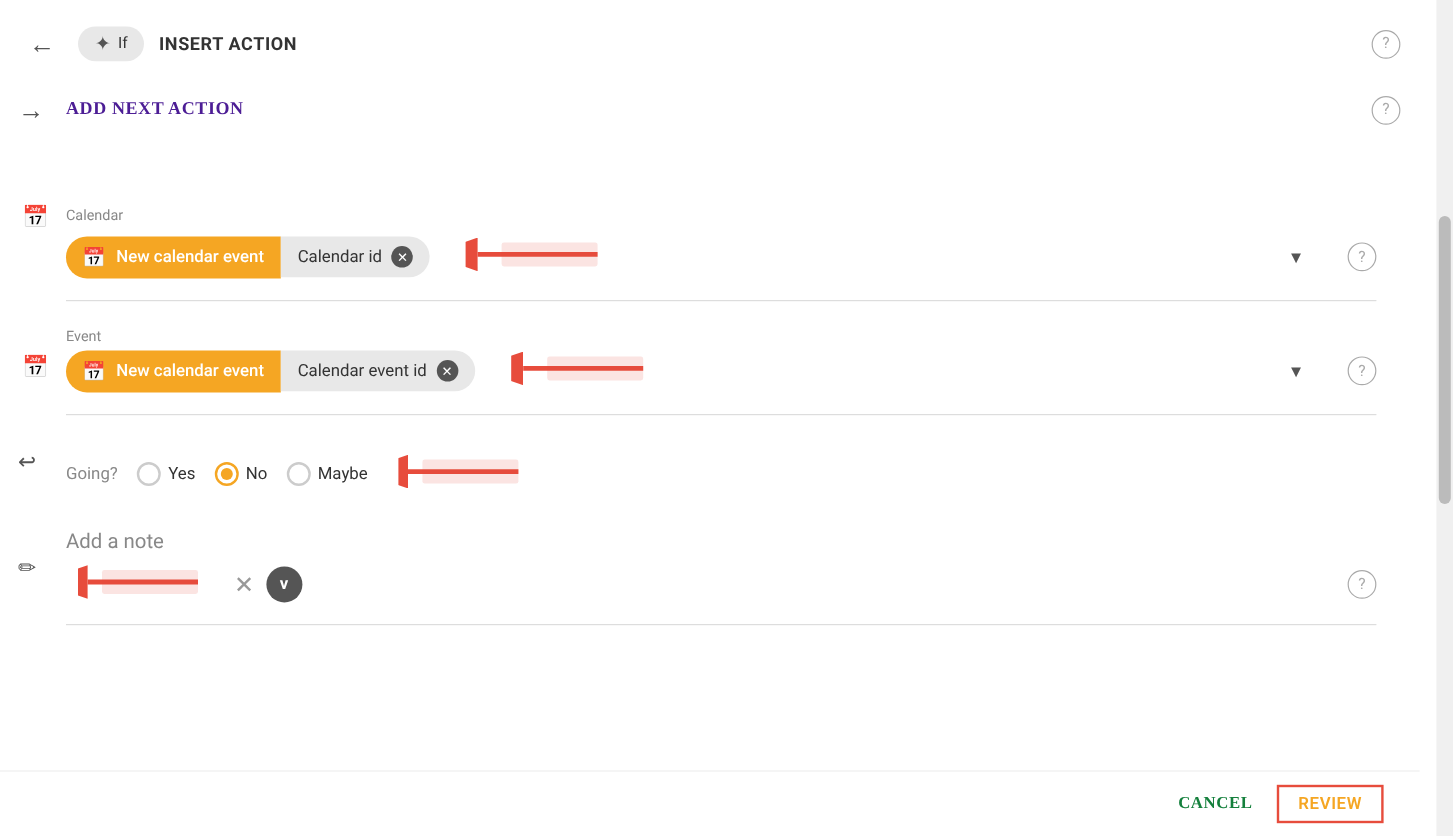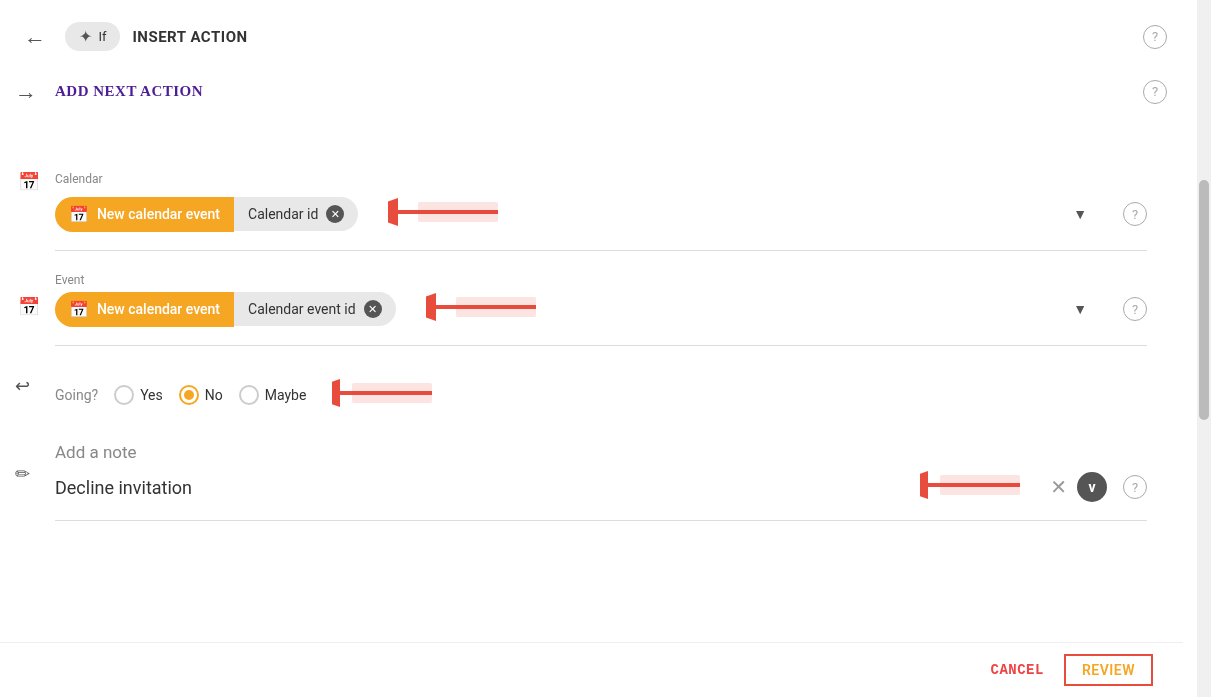--- a/index.html
+++ b/index.html
@@ -158,21 +158,20 @@
         </div>
       </div>
     </div>
 
     <div style="padding: 18px 50px 0 55px; position: relative;">
       <div style="position: absolute; left: 15px; top: 50%; transform: translateY(-50%); font-size: 18px; color: #555;">✏</div>
 
       <div style="font-size: 17px; color: #888; margin-bottom: 4px;">Add a note</div>
 
       <div style="display: flex; align-items: center; border-bottom: 1px solid #ddd; padding-bottom: 12px; position: relative;">
-        <span style="font-size: 18px; color: #333; flex: 1;">Decline invitation</span>
 
         <div style="margin-left: 10px; margin-right: 20px;">
           <svg width="110" height="38" viewBox="0 0 110 38">
             <defs>
               <marker id="arrowhead4" markerWidth="10" markerHeight="7" refX="0" refY="3.5" orient="auto">
                 <polygon points="0 0, 10 3.5, 0 7" fill="#e74c3c"></polygon>
               </marker>
             </defs>
             <line x1="100" y1="19" x2="8" y2="19" stroke="#e74c3c" stroke-width="4" marker-end="url(#arrowhead4)"></line>
             <rect x="20" y="9" width="80" height="20" rx="2" fill="#e74c3c" opacity="0.15"></rect>
@@ -182,21 +181,21 @@
         <div style="display: flex; align-items: center; gap: 10px; margin-right: 40px;">
           <span style="font-size: 20px; color: #999; cursor: pointer;">✕</span>
           <div style="width: 30px; height: 30px; background: #555; border-radius: 50%; display: flex; align-items: center; justify-content: center; color: #fff; font-size: 14px; font-weight: bold;">v</div>
         </div>
 
         <div style="position: absolute; right: 0; width: 24px; height: 24px; border-radius: 50%; border: 1.5px solid #aaa; display: flex; align-items: center; justify-content: center; color: #aaa; font-size: 13px; cursor: pointer;">?</div>
       </div>
     </div>
 
     <div style="position: absolute; bottom: 0; left: 0; right: 14px; height: 55px; background: #fff; border-top: 1px solid #eee; display: flex; align-items: center; justify-content: flex-end; padding-right: 30px; gap: 20px;">
-      <button style="font-size: 14px; font-weight: 600; color: #ef4444; letter-spacing: 0.5px; cursor: pointer; background: none; border: none; text-transform: uppercase; font-family: Liberation Mono, monospace;">CANCEL</button>
+      <button style="font-size: 14px; font-weight: 600; color: #15803d; letter-spacing: 0.5px; cursor: pointer; background: none; border: none; text-transform: uppercase; font-family: Liberation Serif, serif;">CANCEL</button>
       <button style="font-size: 14px; font-weight: 600; color: #F5A623; letter-spacing: 0.5px; cursor: pointer; background: none; border: 2px solid #e74c3c; padding: 6px 16px; text-transform: uppercase; font-family: inherit;">REVIEW</button>
     </div>
   </div>
 
   <div style="width: 14px; height: 697px; background: #f0f0f0; position: relative; flex-shrink: 0;">
     <div style="width: 10px; background: #bbb; border-radius: 5px; margin: 0 auto; position: absolute; top: 180px; height: 240px; left: 2px;"></div>
   </div>
 </div>
 
 </body></html>

